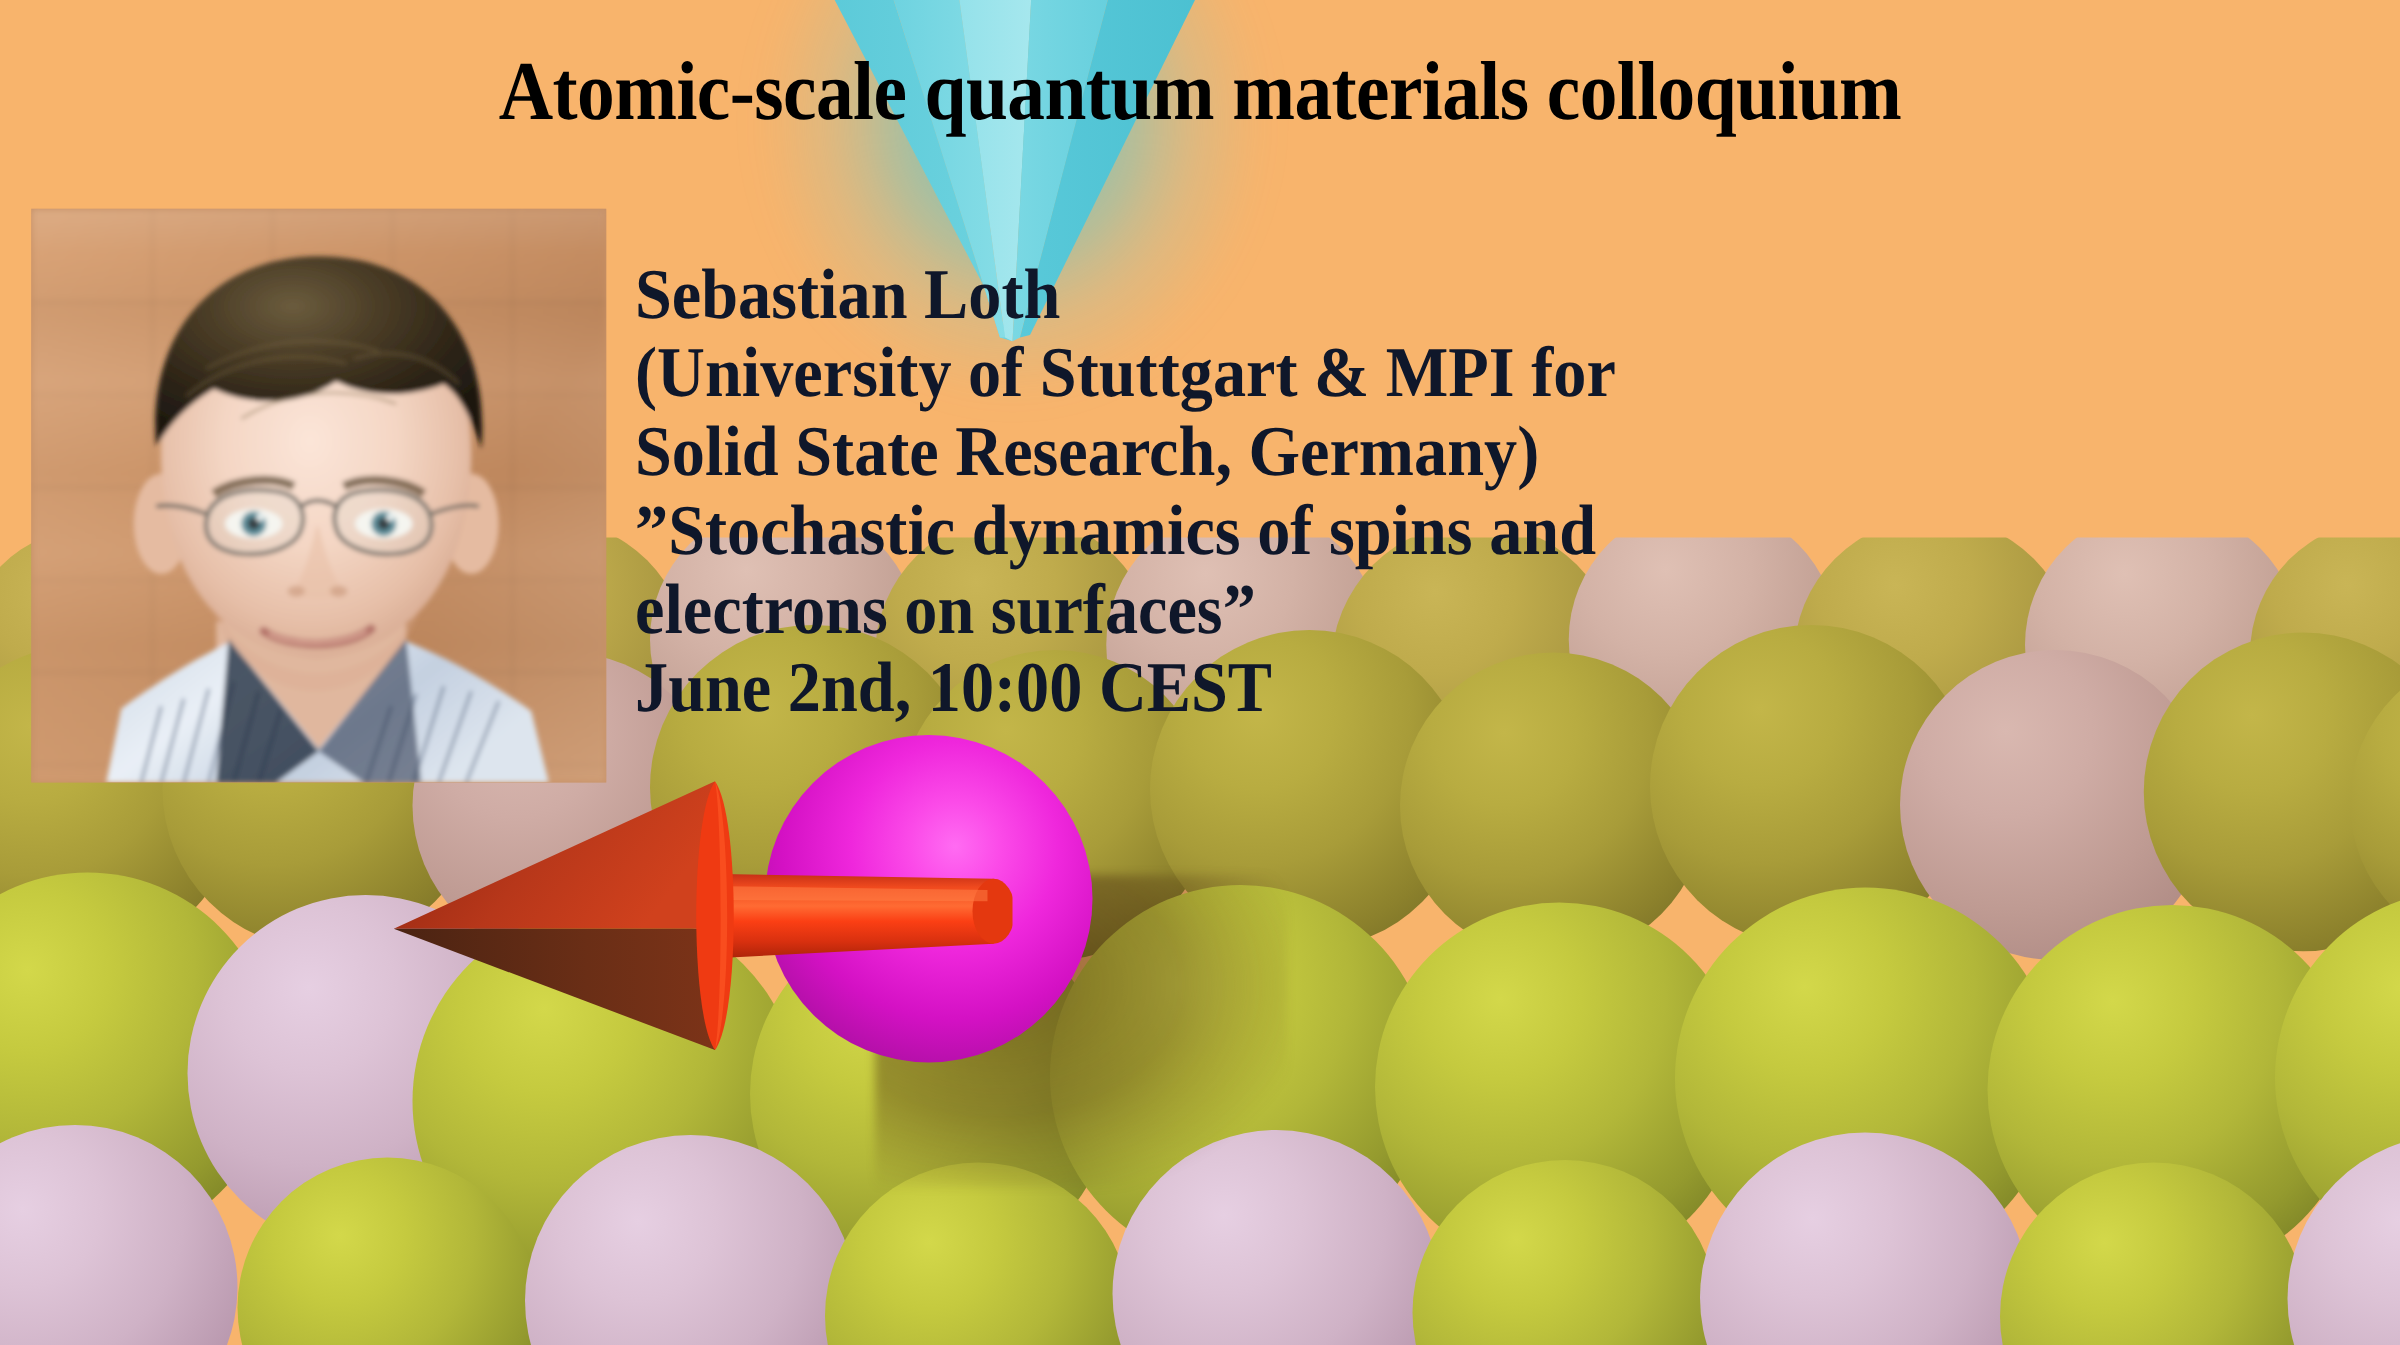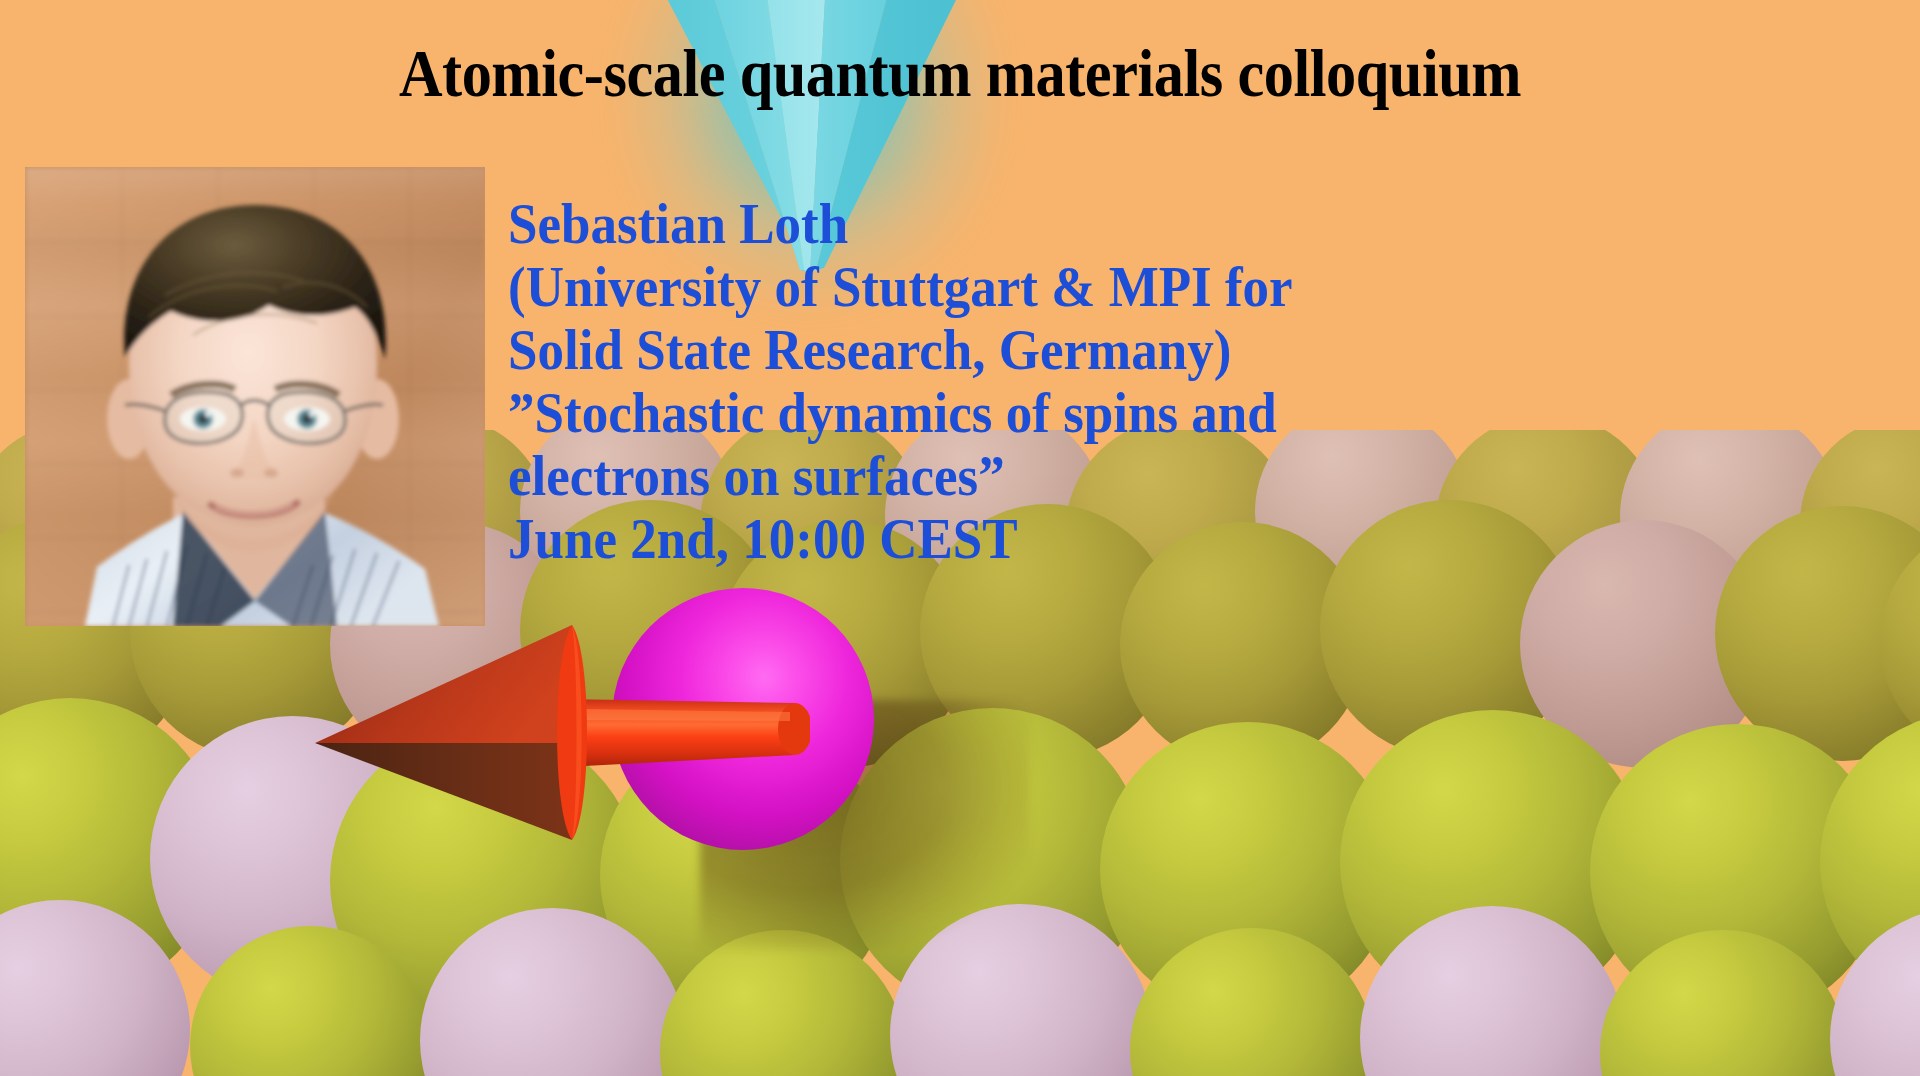--- a/index.html
+++ b/index.html
@@ -185,28 +185,28 @@
     font-size:67px;
     line-height:1.0;
     color:#000;
     letter-spacing:-0.5px;
     transform:scaleX(.90);
     transform-origin:50% 50%;
     white-space:nowrap;
   }
   #speaker-block {
     position:absolute;
-    left:508px; top:192px;
+    left:508px; top:204px;
     width:1180px;
     z-index:50;
     font-family:"Liberation Serif", serif;
     font-weight:bold;
     font-size:57px;
     line-height:63px;
-    color:#1d4ed8;
+    color:#0f172a;
   }
   #speaker-block .ln {
     white-space:nowrap;
     transform:scaleX(.93);
     transform-origin:0 50%;
   }
 </style>
 </head>
 <body>
 

